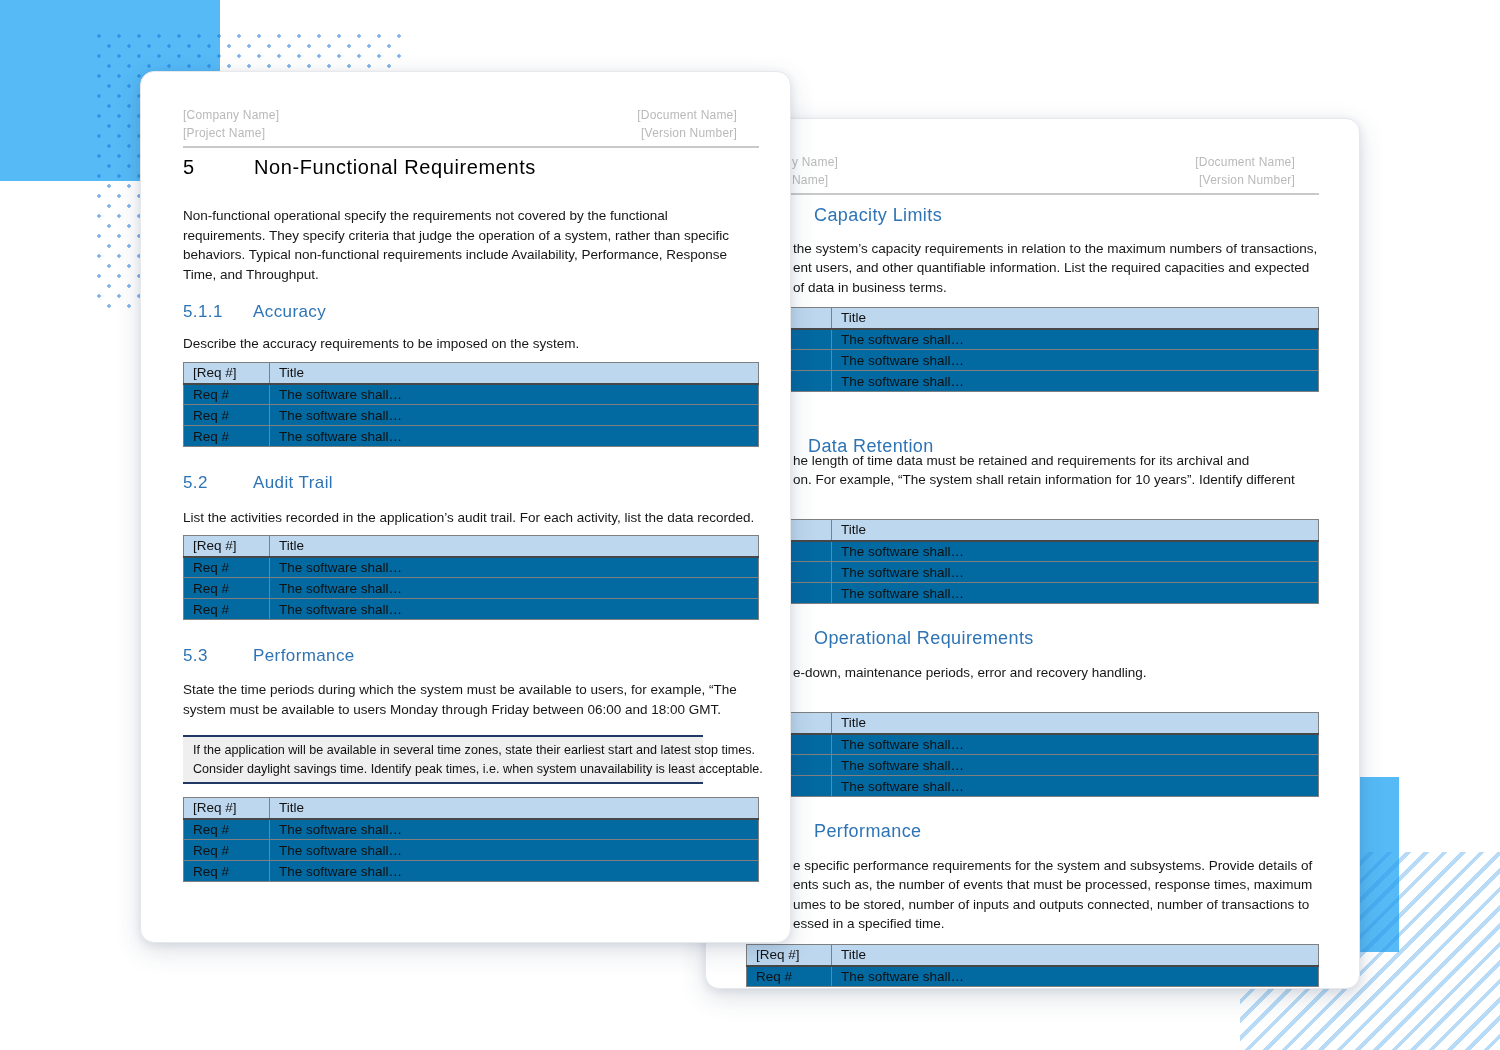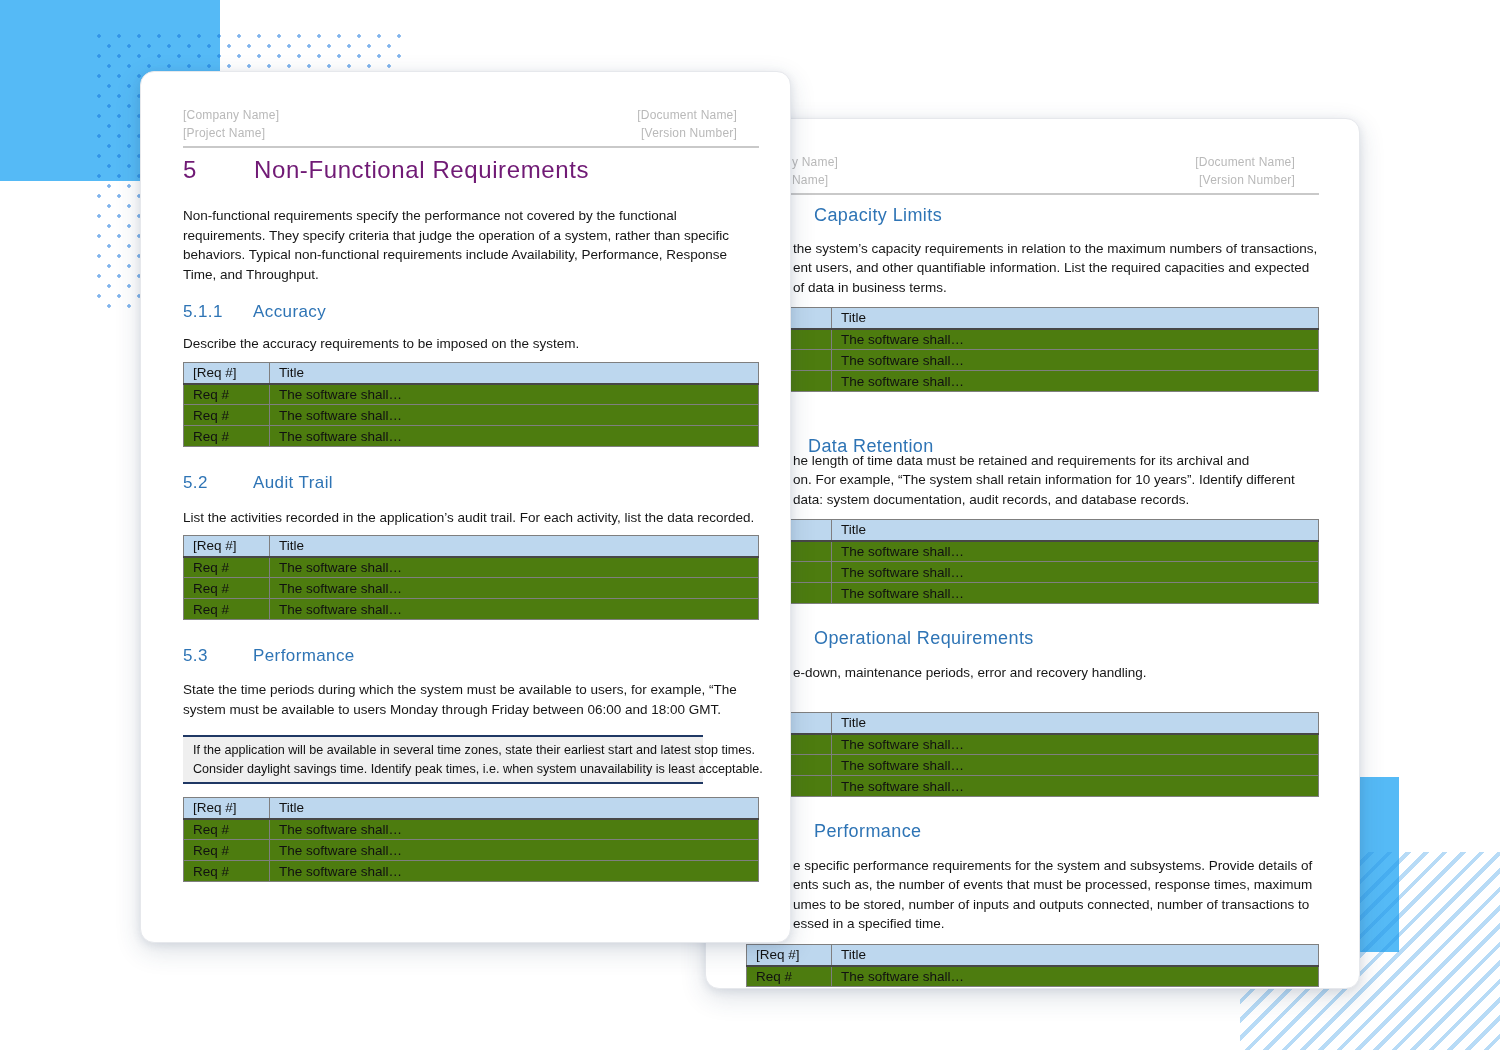--- a/index.html
+++ b/index.html
@@ -22,36 +22,36 @@
   
   .page { position:absolute; background:#ffffff; border:1px solid #e6e8ec; border-radius:14px;
           box-shadow:0 8px 26px rgba(40,60,95,.16), 0 2px 8px rgba(40,60,95,.10); overflow:hidden; }
   .page-back  { left:705px; top:118px; width:655px; height:871px; z-index:2; }
   .page-front { left:140px; top:71px;  width:651px; height:872px; z-index:3; }
 
   .ph { position:absolute; font-size:12px; line-height:18px; color:#b9b9b9; letter-spacing:.2px; }
   .ph div { white-space:nowrap; }
   .hr { position:absolute; border-top:2px solid #c9c9c9; }
 
-  .doc-title { position:absolute; font-size:24px; color:#701a75; letter-spacing:.6px; white-space:nowrap; }
+  .doc-title { position:absolute; font-size:20px; color:#000000; letter-spacing:.6px; white-space:nowrap; }
   .doc-title .num { display:inline-block; width:71px; }
 
   .sechead { position:absolute; font-size:17px; color:#2e74b5; letter-spacing:.4px; white-space:nowrap; }
   .sechead .num { display:inline-block; width:70px; }
   .sechead2 { position:absolute; font-size:18px; color:#2e74b5; letter-spacing:.4px; white-space:nowrap; }
 
   .bodytext { position:absolute; font-size:13.5px; line-height:19.5px; color:#161616; }
   .bodytext div { white-space:nowrap; }
   .bodytext.lh19 { line-height:19.4px; }
 
   .note { position:absolute; background:#efefef; border-top:2px solid #1f3864; border-bottom:2px solid #1f3864;
           padding:4px 10px 3px 10px; font-size:12.6px; line-height:19px; color:#111; }
   .note div { white-space:nowrap; }
 
-  table.req-table { position:absolute; border-collapse:collapse; table-layout:fixed; background:#4d7c0f;
+  table.req-table { position:absolute; border-collapse:collapse; table-layout:fixed; background:#0369a1;
                     border:1px solid #595959; }
   .req-table th, .req-table td { border:1px solid #7f7f7f; padding:2px 9px; font-size:13.5px; color:#111;
                     height:21px; text-align:left; font-weight:400; white-space:nowrap; overflow:hidden; vertical-align:middle; }
   .req-table thead th { background:#bdd7ee; border-bottom:2px solid #474747; }
   .w576 col.c1 { width:86px; } .w573 col.c1 { width:85px; }
 </style>
 </head>
 <body>
 
 <div class="canvas">
@@ -103,21 +103,20 @@
             <td></td>
             <td>The software shall…</td>
           </tr>
       </tbody>
     </table>
 
     <div class="sechead2" style="left:102px; top:297px;margin-top:20px;">Data Retention</div>
     <div class="bodytext lh19" style="left:87px; top:332px;">
       <div>he length of time data must be retained and requirements for its archival and</div>
       <div>on. For example, “The system shall retain information for 10 years”. Identify different</div>
-      <div>data: system documentation, audit records, and database records.</div>
     </div>
     <table class="req-table w573" style="left:40px; top:400px; width:573px;">
       <colgroup>
           <col class="c1">
           <col>
         </colgroup>
       <thead>
           <tr>
         <th></th>
         <th>Title</th>
@@ -207,21 +206,21 @@
       <div>[Document Name]</div>
       <div>[Version Number]</div>
     </div>
     <div class="hr" style="left:42px; top:74px; width:576px;"></div>
 
     <div class="doc-title" style="left:42px; top:84px;">
       <span class="num">5</span><span>Non-Functional Requirements</span>
     </div>
 
     <div class="bodytext" style="left:42px; top:134px;">
-      <div>Non-functional requirements specify the performance not covered by the functional</div>
+      <div>Non-functional operational specify the requirements not covered by the functional</div>
       <div>requirements. They specify criteria that judge the operation of a system, rather than specific</div>
       <div>behaviors. Typical non-functional requirements include Availability, Performance, Response</div>
       <div>Time, and Throughput.</div>
     </div>
 
     <div class="sechead" style="left:42px; top:230px;">
       <span class="num">5.1.1</span><span>Accuracy</span>
     </div>
     <div class="bodytext" style="left:42px; top:262px;">
       <div>Describe the accuracy requirements to be imposed on the system.</div>

